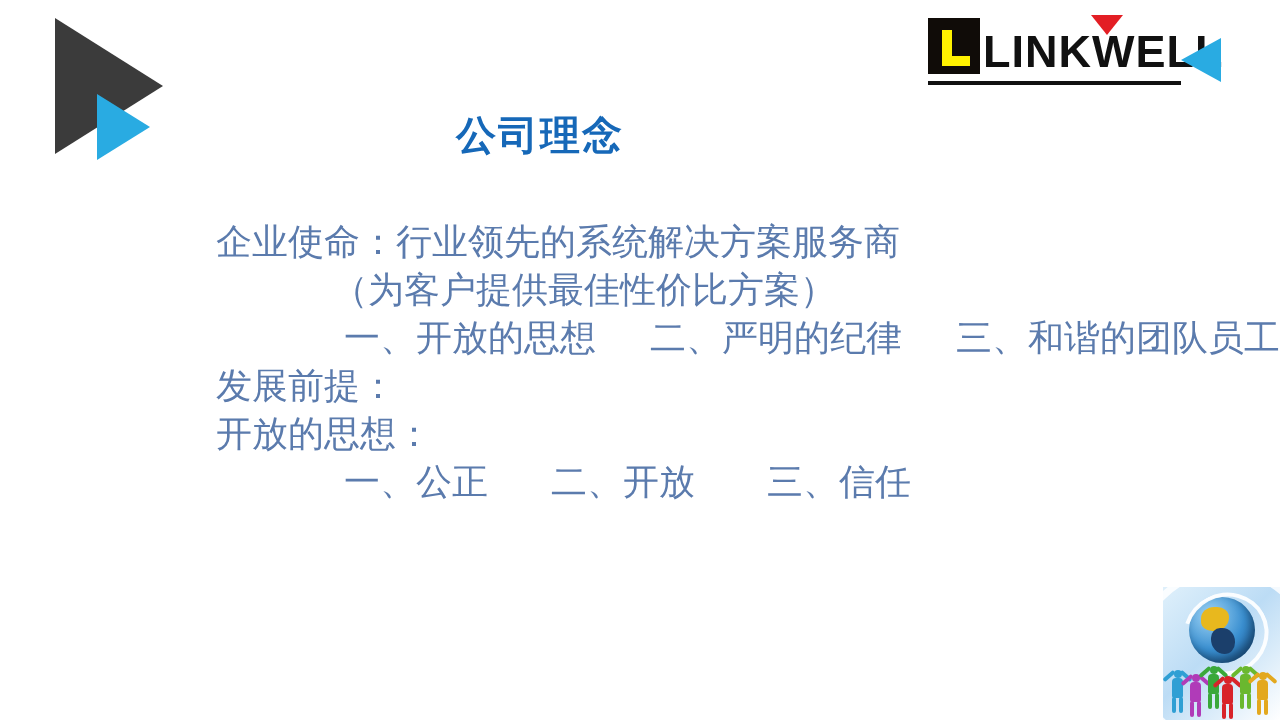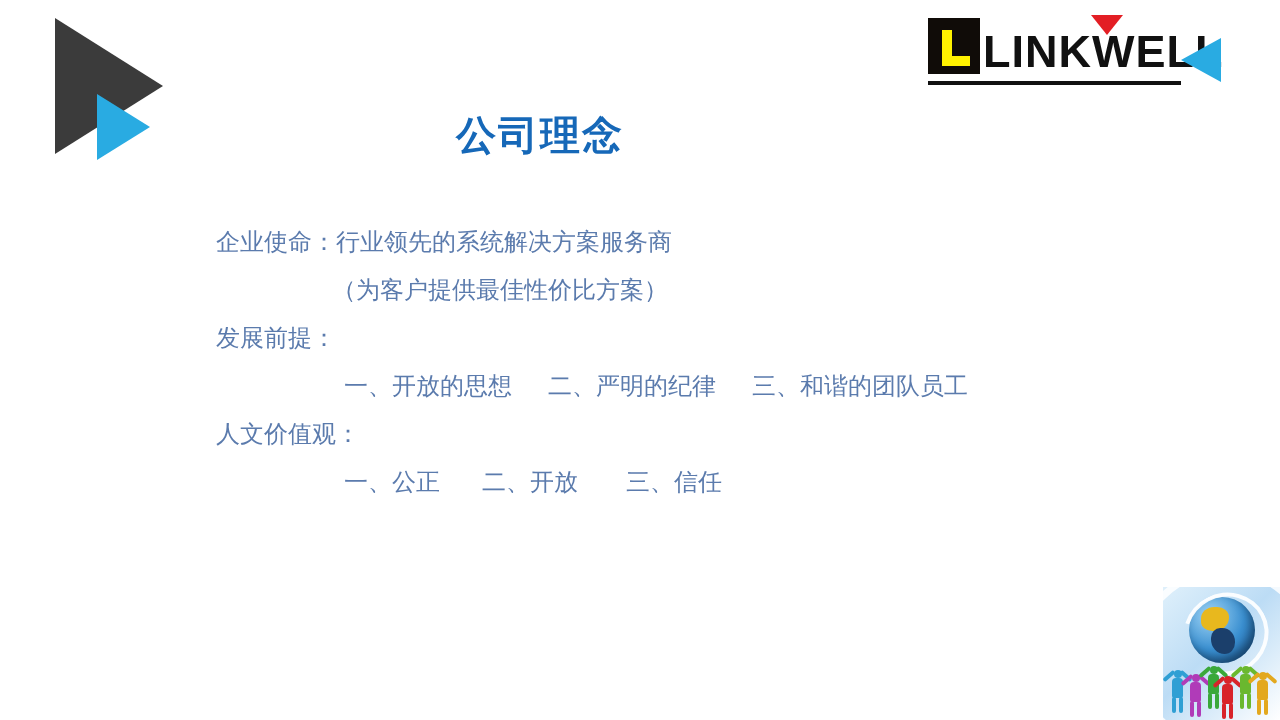--- a/index.html
+++ b/index.html
@@ -136,21 +136,21 @@
 
   
   .body-block {
     position: absolute;
     left: 216px;
     top: 218px;
     width: 1000px;
   }
   .line {
     font-family: "Liberation Serif", "DejaVu Serif", serif;
-    font-size: 24px;
+    font-size: 36px;
     line-height: 48px;
     color: #5B7BAD;
     white-space: pre;
   }
   .line.indent-1 { padding-left: 128px; }
   .line.indent-2 { padding-left: 116px; }
 
   
   .corner-pic {
     position: absolute;
@@ -271,23 +271,23 @@
     <div class="logo-red-tri"></div>
     <div class="logo-underline"></div>
     <div class="logo-blue-tri"></div>
   </div>
 
   <div class="slide-title">公司理念</div>
 
   <div class="body-block">
     <div class="line">企业使命：行业领先的系统解决方案服务商</div>
     <div class="line indent-2">（为客户提供最佳性价比方案）</div>
+    <div class="line indent-1">一、开放的思想　  二、严明的纪律　  三、和谐的团队员工</div>
     <div class="line">发展前提：</div>
-    <div class="line indent-1">一、开放的思想　  二、严明的纪律　  三、和谐的团队员工</div>
-    <div class="line">人文价值观：</div>
+    <div class="line">开放的思想：</div>
     <div class="line indent-1">一、公正　   二、开放　    三、信任</div>
   </div>
 
   <div class="corner-pic">
     <div class="cp-swoosh"></div>
     <div class="cp-globe">
       <div class="cp-land"></div>
       <div class="cp-land2"></div>
     </div>
     <div class="cp-ring"></div>

